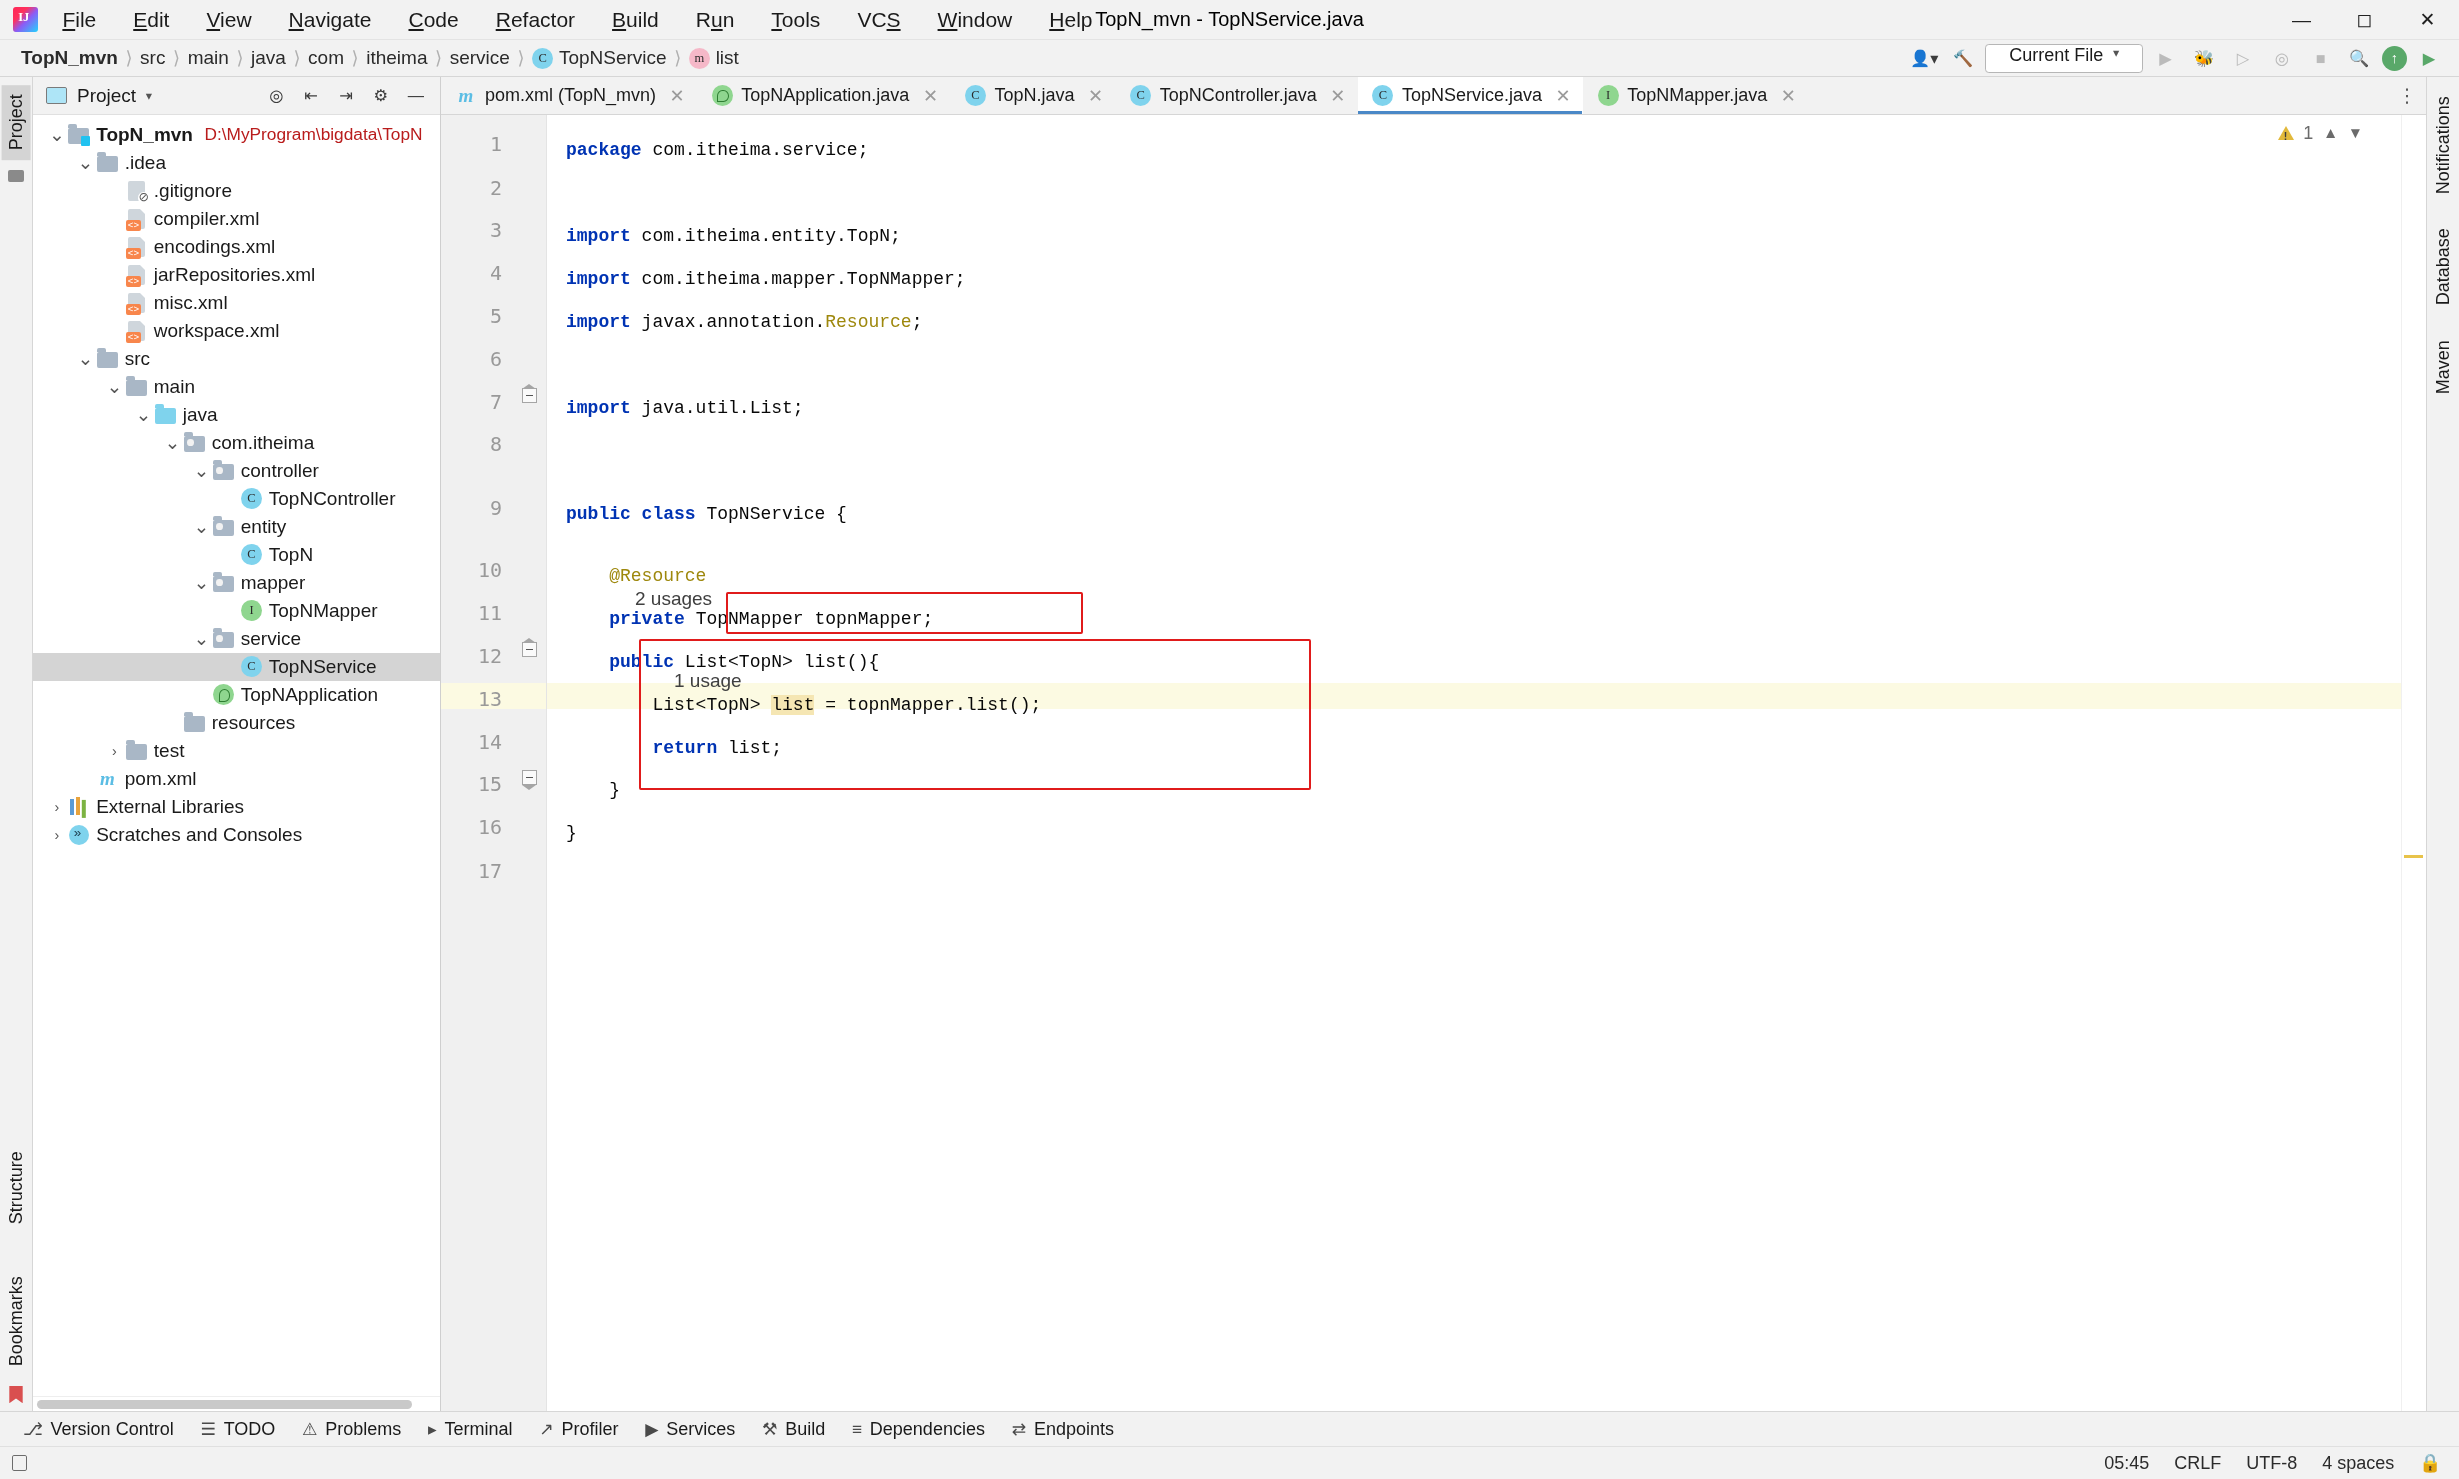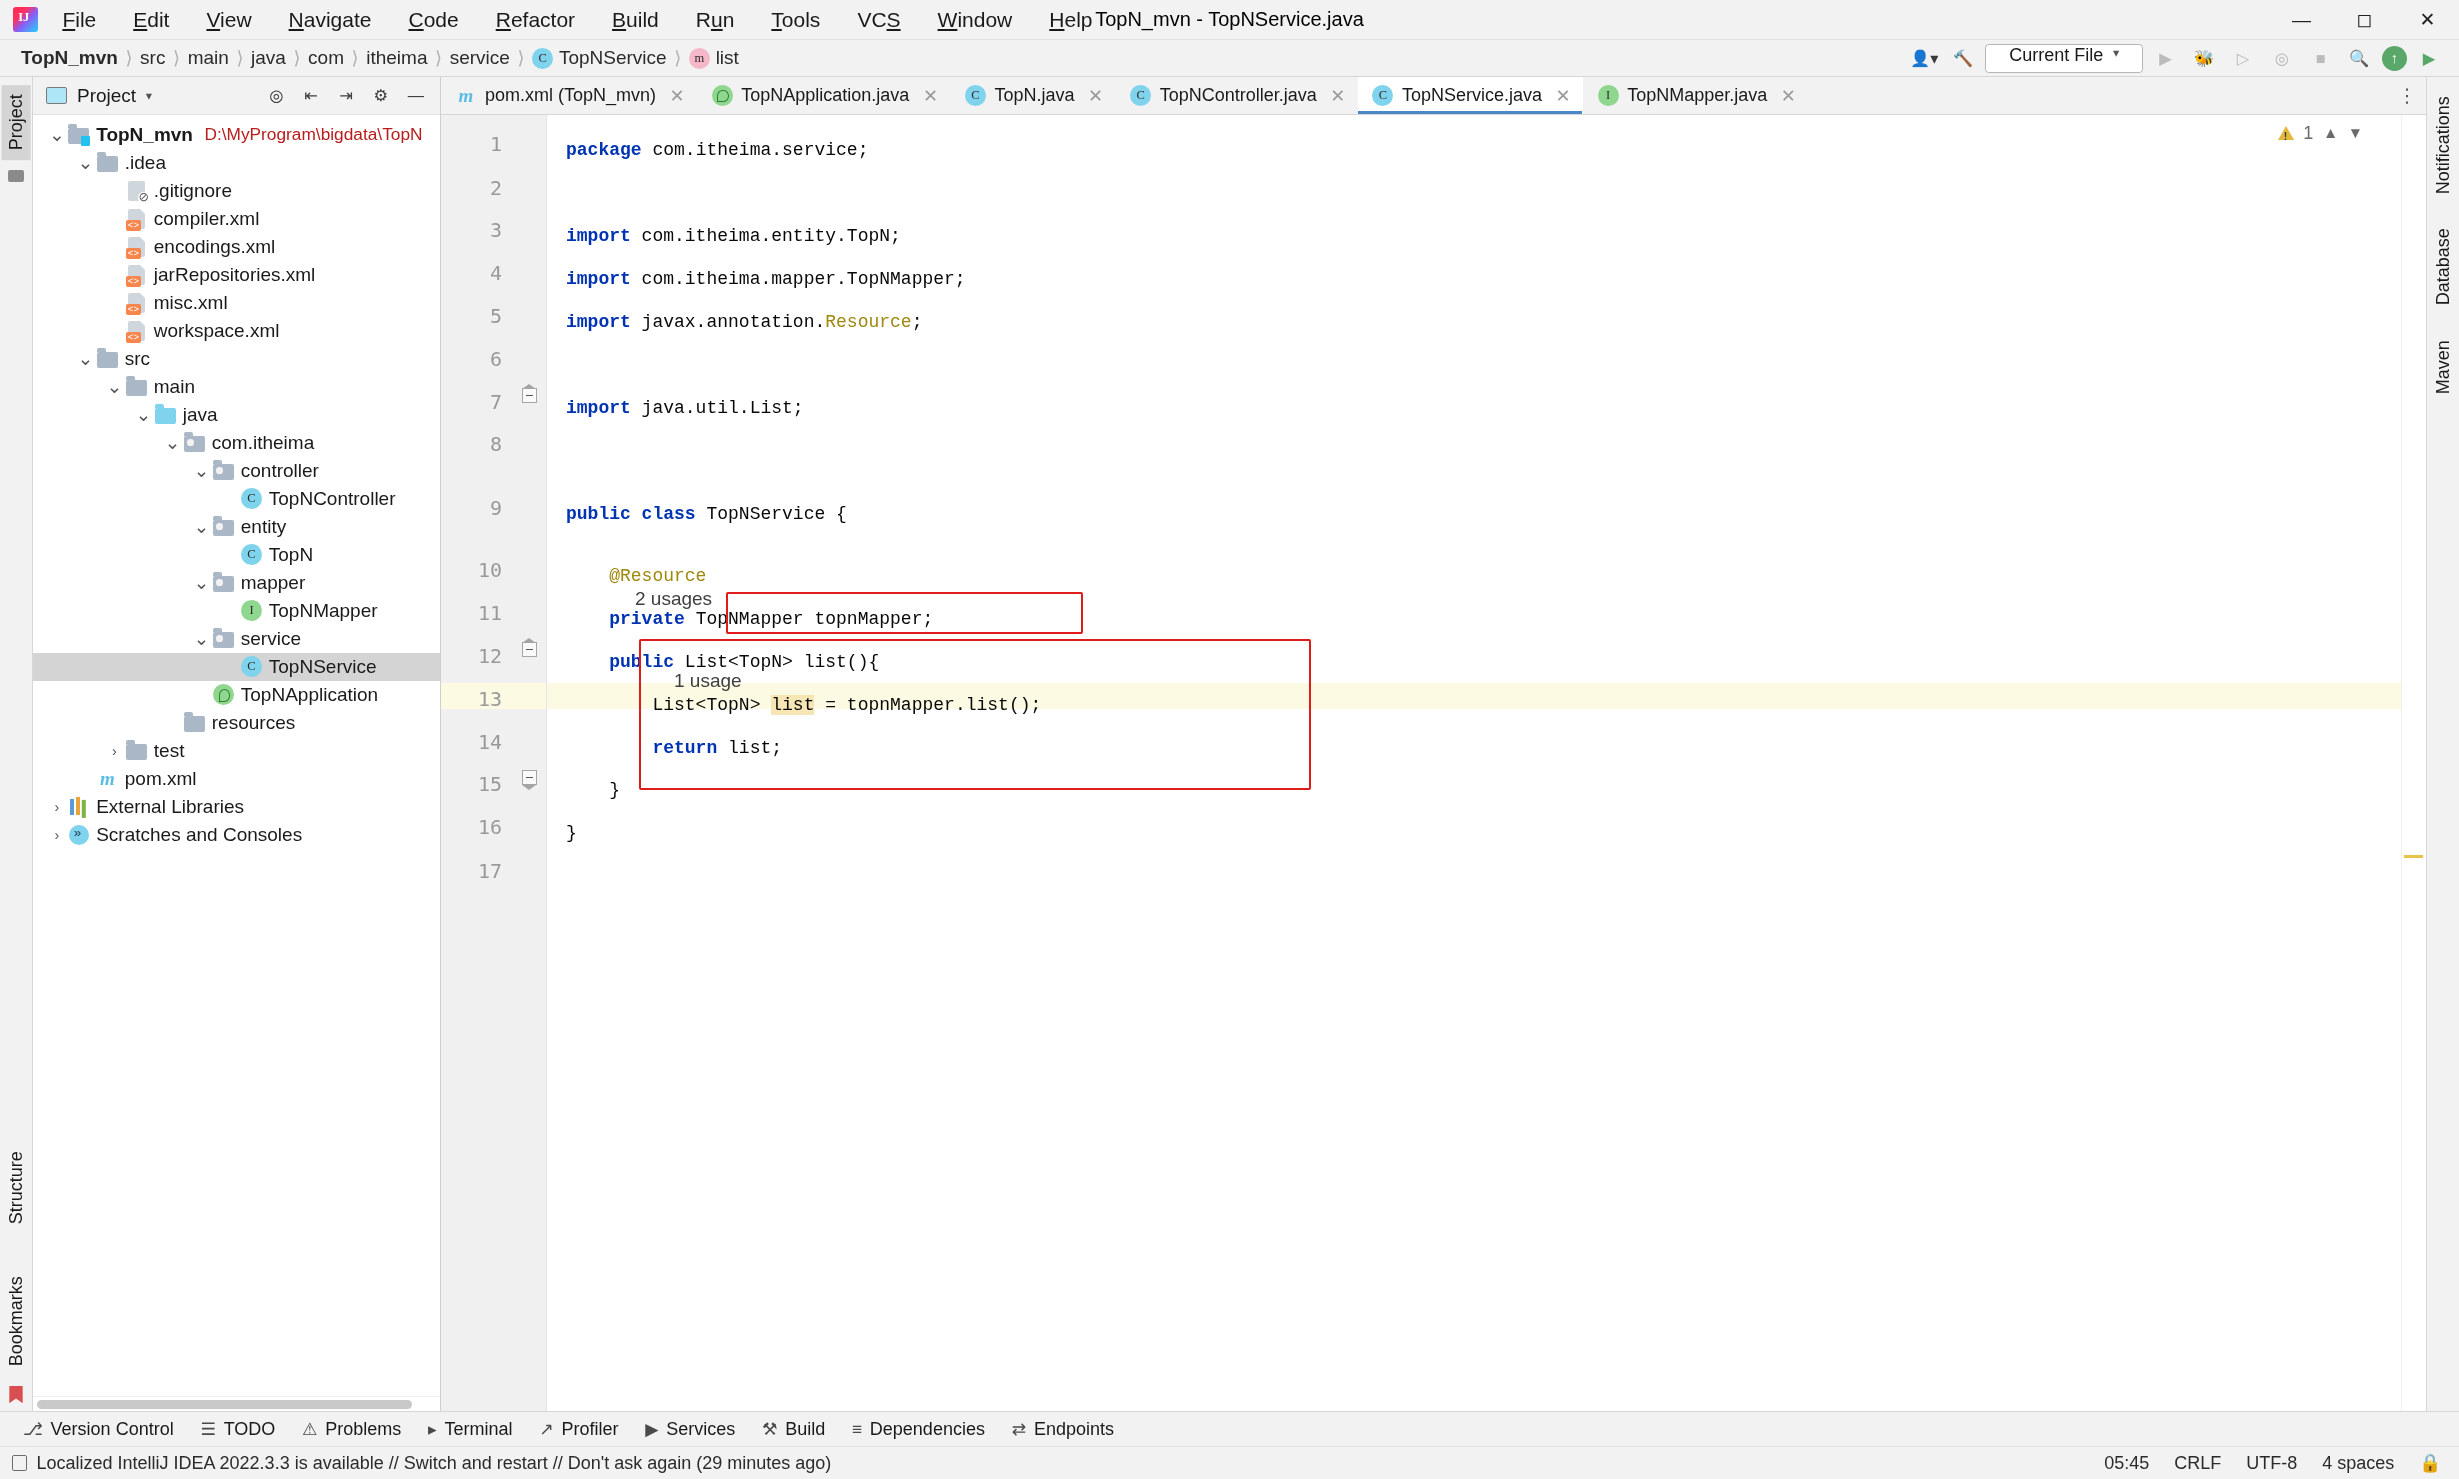--- a/index.html
+++ b/index.html
@@ -671,21 +671,20 @@
         <span>Dependencies</span>
       </div>
       <div class="btab">
         <span style="font-size: 17.3px; color: rgb(74, 74, 74);">⇄</span>
         <span>Endpoints</span>
       </div>
     </div>
 
   <div class="statusbar">
     <span class="sq"></span>
-    <span class="status-msg">Localized IntelliJ IDEA 2022.3.3 is available // Switch and restart // Don't ask again (29 minutes ago)</span>
     <div class="status-right">
       <span>05:45</span>
       <span>CRLF</span>
       <span>UTF-8</span>
       <span>4 spaces</span>
       <span>🔒</span>
     </div>
   </div>
 </div>
 

